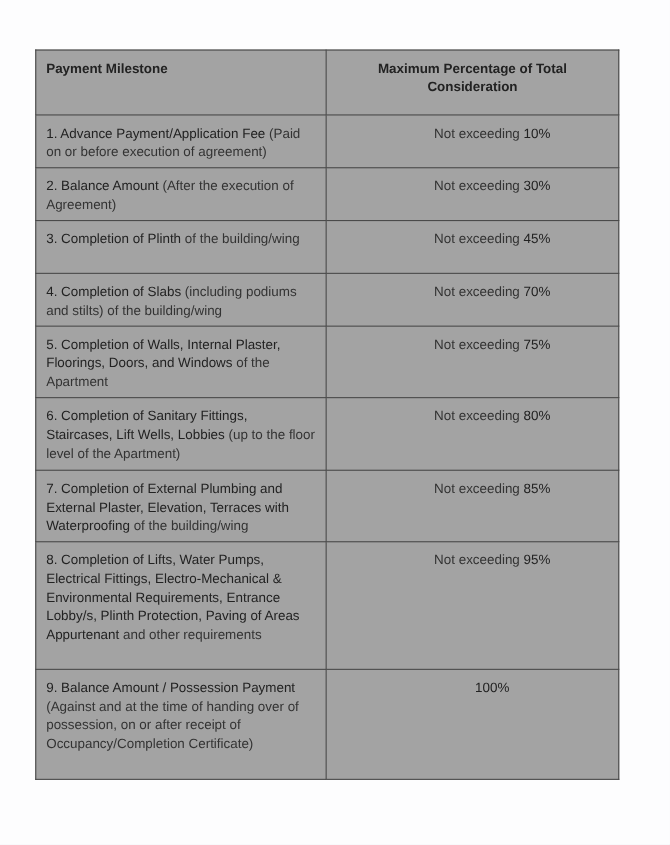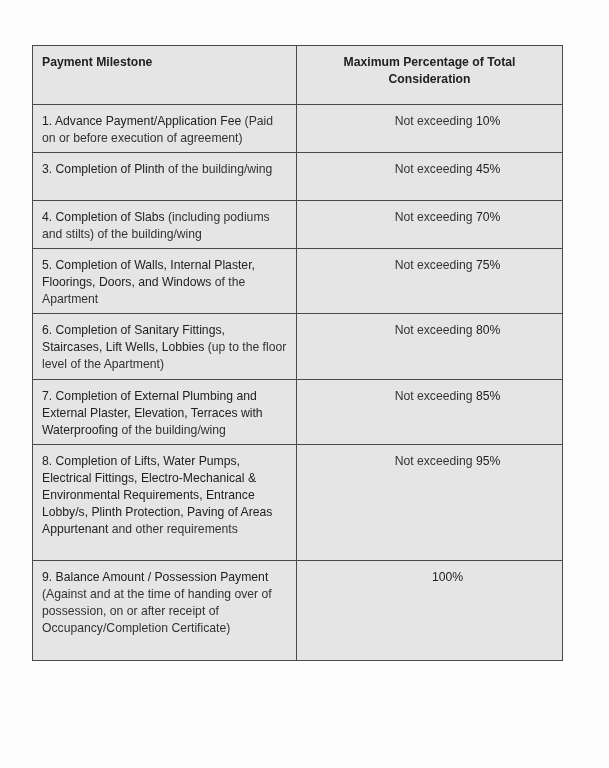--- a/index.html
+++ b/index.html
@@ -15,21 +15,21 @@
       font-family: "Liberation Sans", "DejaVu Sans", sans-serif;
       color: #2a2a2a;
     }
     .table {
       position: absolute;
       left: 32px;
       top: 45px;
       width: 530px;
       border-collapse: collapse;
       table-layout: fixed;
-      background: #e5e5e5;
+      background: #a3a3a3;
     }
     .table td, .table th {
       border: 1px solid #4a4a4a;
       vertical-align: top;
       padding: 8px 9px 0 9px;
       font-size: 12.2px;
       line-height: 17px;
       box-sizing: border-box;
     }
     .table th {
@@ -58,20 +58,24 @@
       <th class="th-left">Payment Milestone</th>
       <th class="th-right">Maximum Percentage of Total Consideration</th>
     </tr>
   </thead>
   <tbody id="rows">
   <tr style="height: 48px;">
     <td class="col1"><b>1. Advance Payment/Application Fee</b><span class="normal"> (Paid on or before execution of agreement)</span></td>
     <td class="col2"><span class="pct-prefix">Not exceeding </span><b>10%</b></td>
   </tr>
 
+  <tr style="height: 48px;">
+    <td class="col1"><b>2. Balance Amount</b><span class="normal"> (After the execution of Agreement)</span></td>
+    <td class="col2"><span class="pct-prefix">Not exceeding </span><b>30%</b></td>
+  </tr>
 
   <tr style="height: 48px;">
     <td class="col1"><b>3. Completion of Plinth</b><span class="normal"> of the building/wing</span></td>
     <td class="col2"><span class="pct-prefix">Not exceeding </span><b>45%</b></td>
   </tr>
 
   <tr style="height: 48px;">
     <td class="col1"><b>4. Completion of Slabs</b><span class="normal"> (including podiums and stilts) of the building/wing</span></td>
     <td class="col2"><span class="pct-prefix">Not exceeding </span><b>70%</b></td>
   </tr>

